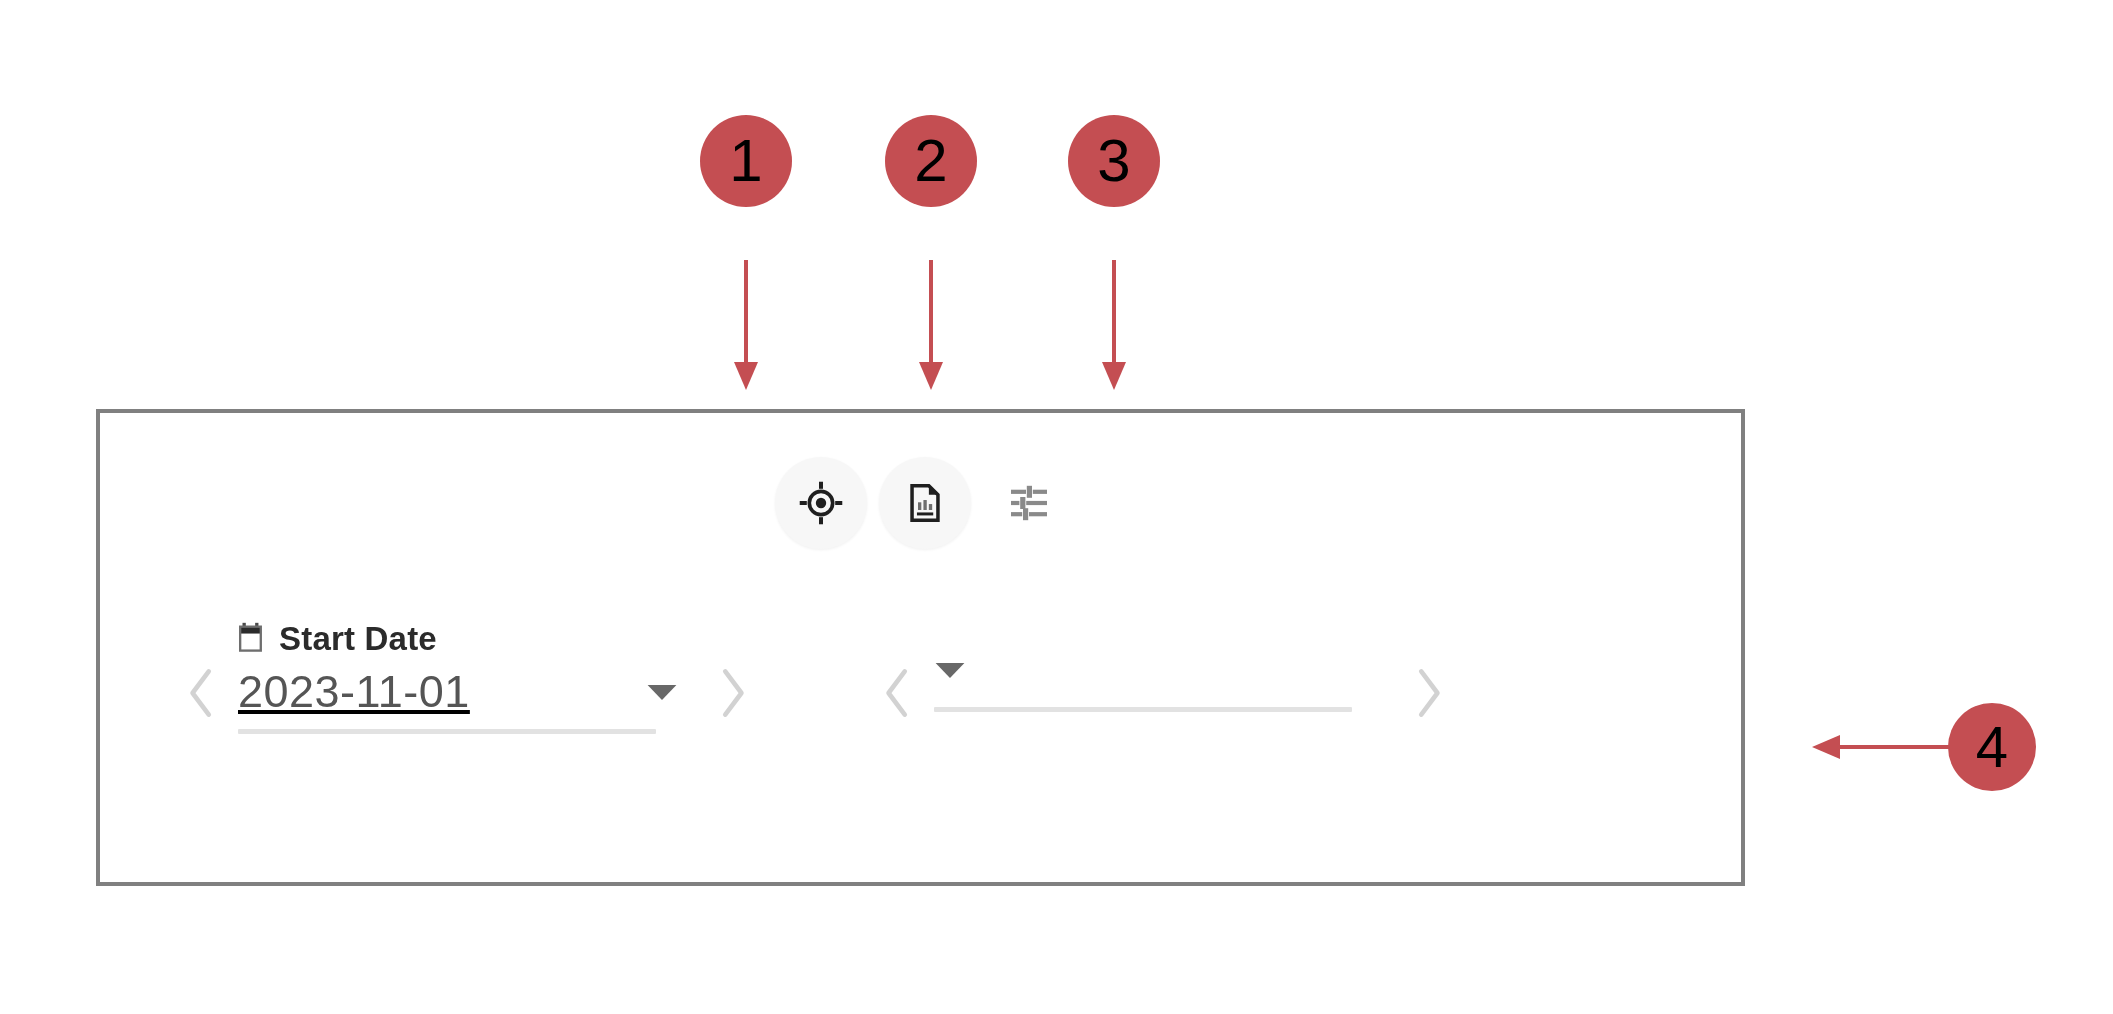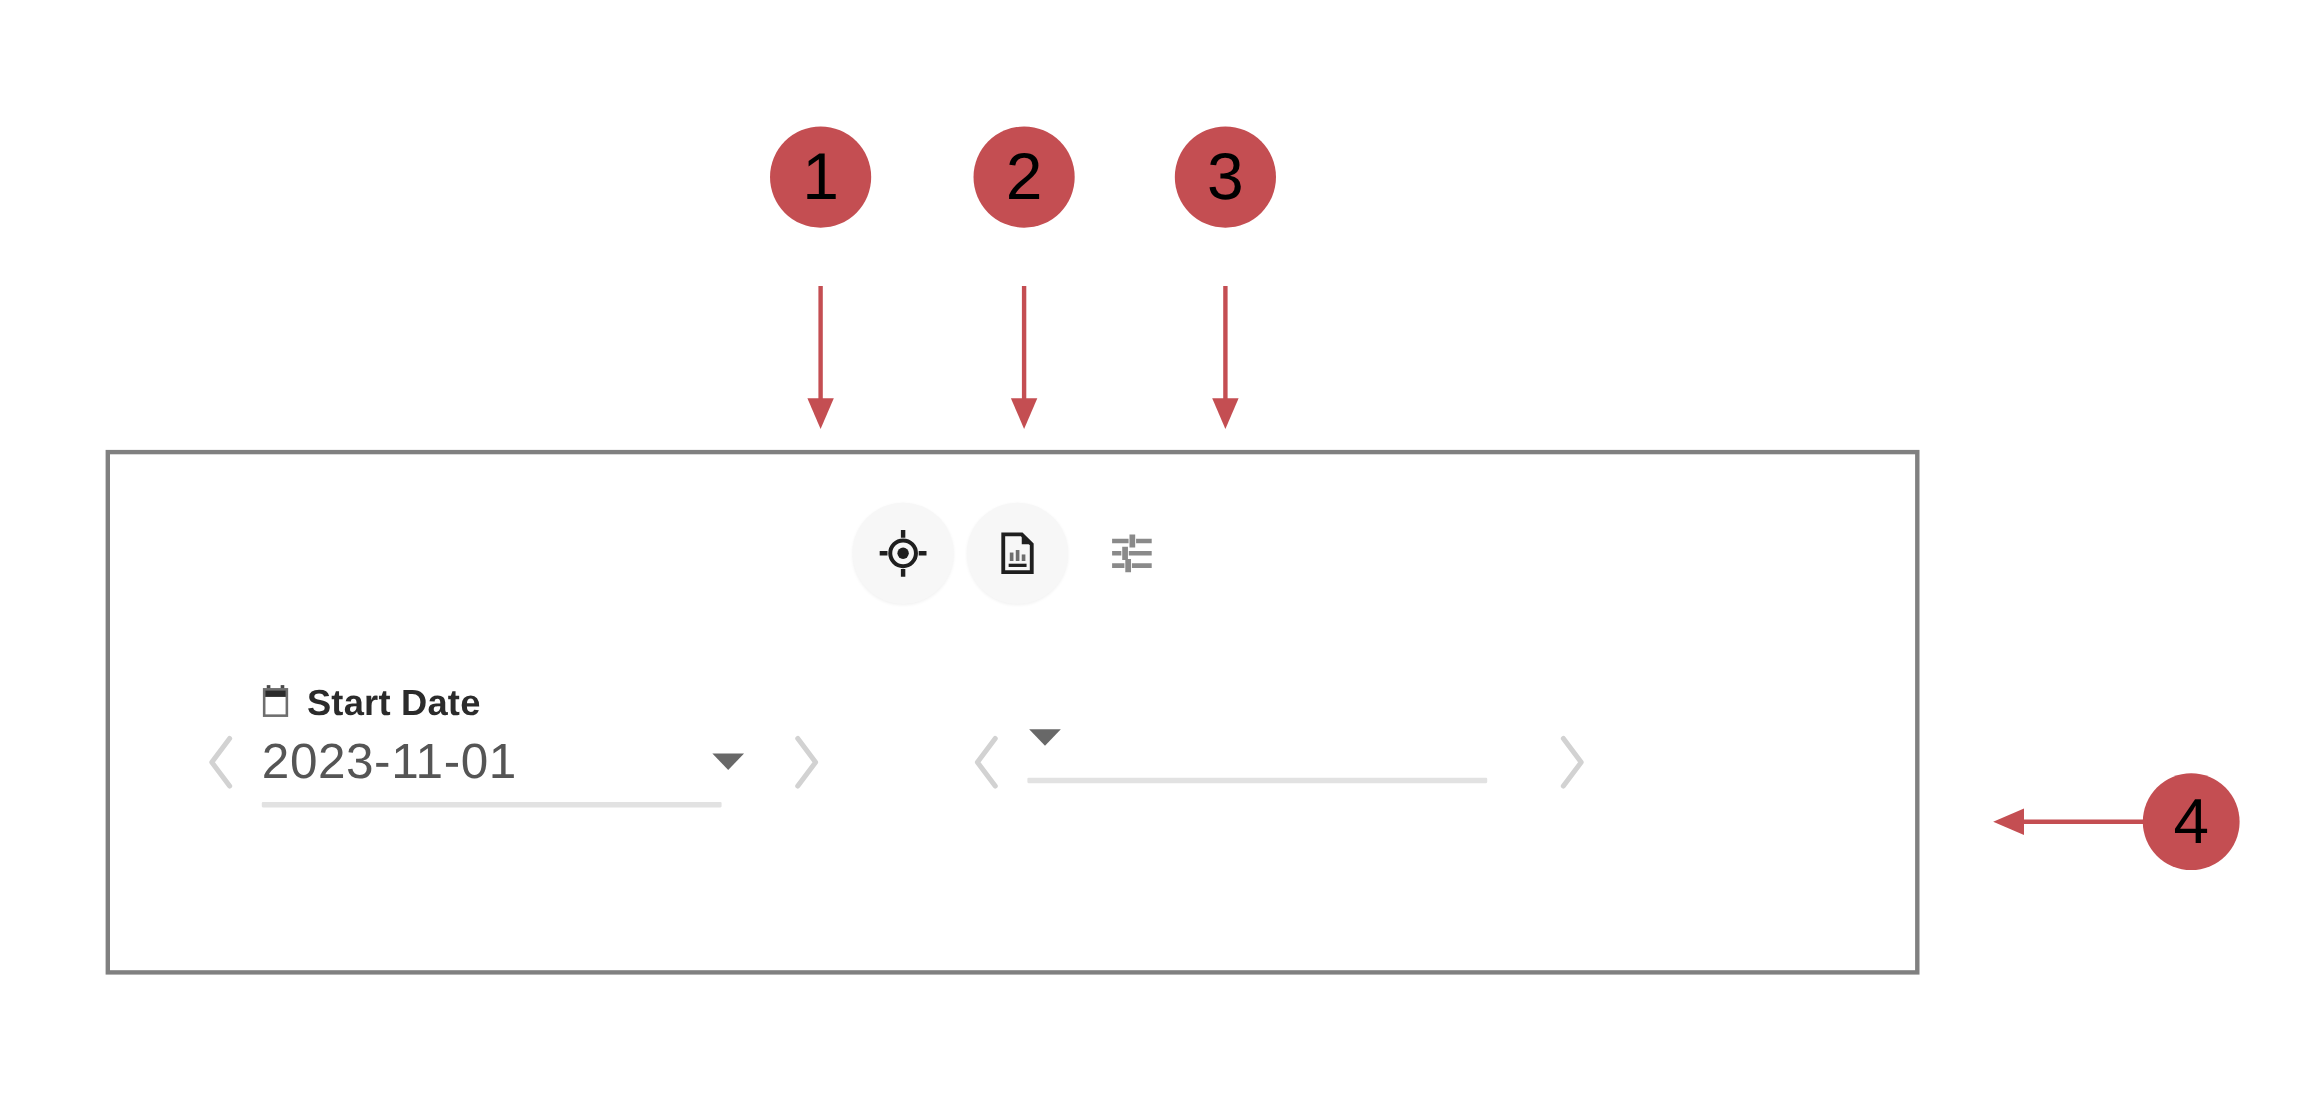--- a/index.html
+++ b/index.html
@@ -135,20 +135,21 @@
     letter-spacing: 0.2px;
     white-space: nowrap;
   }
   .field-value-row {
     display: flex;
     align-items: center;
     justify-content: space-between;
     height: 62px;
     padding-left: 4px;
     padding-right: 22px;
+    text-decoration: underline;
   }
   .field-value {
     font-size: 45px;
     color: #555555;
     letter-spacing: 0.5px;
     white-space: nowrap;
   }
   .caret {
     flex: none;
   }

